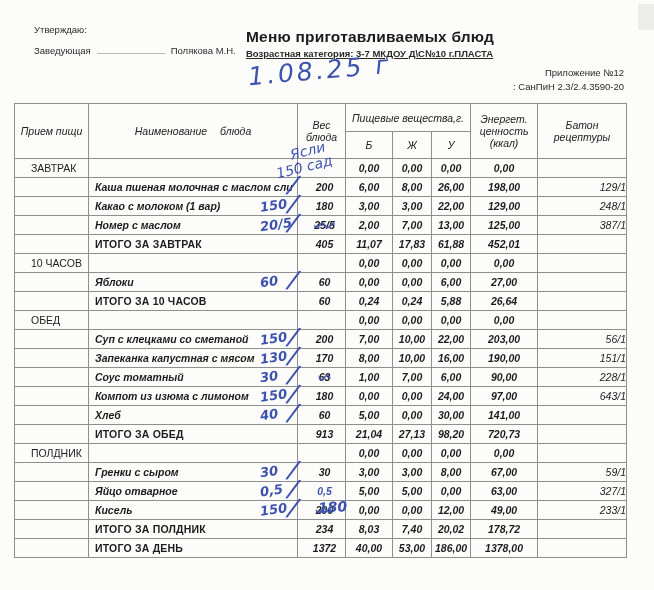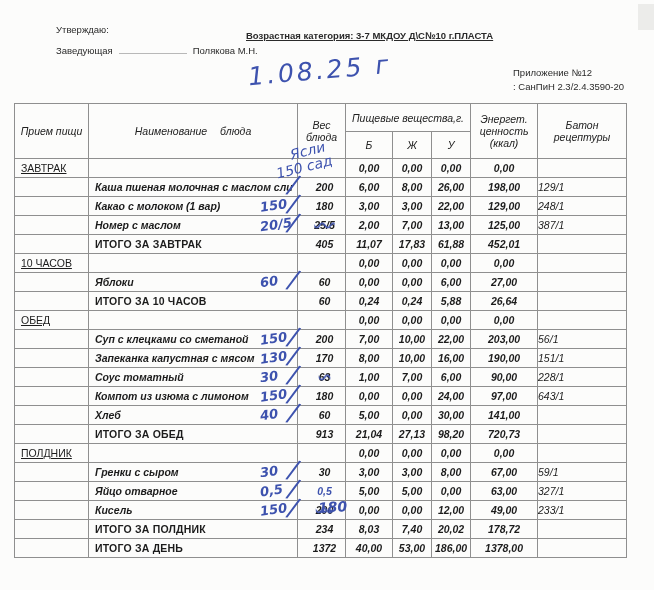--- a/index.html
+++ b/index.html
@@ -5,50 +5,50 @@
   html,body{margin:0;padding:0;}
   body{
     width:654px;height:590px;position:relative;overflow:hidden;
     background:#fcfcfb;
     font-family:"Liberation Sans",sans-serif;
     color:#1c1c1c;
   }
   .smudge{position:absolute;right:0;top:4px;width:16px;height:26px;background:#ececea;}
 
   
-  .approve{position:absolute;left:56px;top:24px;font-size:9.5px;color:#2a2a2a;}
+  .approve{position:absolute;left:34px;top:24px;font-size:9.5px;color:#2a2a2a;}
   .approve .row2{margin-top:8px;}
   .sign-line{display:inline-block;width:68px;border-bottom:1px solid #b8b8b8;margin:0 6px;height:10px;}
   .title-block{position:absolute;left:246px;top:28px;width:300px;}
   .title{font-size:15.5px;font-weight:bold;letter-spacing:.2px;}
   .subtitle{font-size:9.5px;font-weight:bold;margin-top:2px;color:#2a2a2a;text-decoration:underline;}
-  .appendix{position:absolute;right:30px;top:66px;text-align:left;font-size:9.5px;color:#2a2a2a;line-height:14px;}
+  .appendix{position:absolute;right:30px;top:66px;text-align:right;font-size:9.5px;color:#2a2a2a;line-height:14px;}
 
   .hand{color:#3d52ae;font-style:italic;font-family:"DejaVu Sans",sans-serif;}
   .date{position:absolute;left:248px;top:56px;font-size:25px;letter-spacing:3px;transform:rotate(-5deg);font-weight:500;}
 
   
   .table-wrap{position:absolute;left:14px;top:103px;width:612px;}
   table{border-collapse:collapse;table-layout:fixed;width:612px;}
   th,td{border:1px solid #8f8f8f;padding:0;overflow:visible;}
   thead th{
     font-style:italic;font-weight:normal;font-size:10.5px;color:#222;
     vertical-align:middle;text-align:center;line-height:12px;background:transparent;
   }
   thead tr:nth-child(1) th{height:27px;}
   thead tr:nth-child(2) th{height:26px;}
   th.h-dish{word-spacing:10px;}
   tbody td{height:18px;font-size:10.5px;vertical-align:middle;}
-  td.c-meal{padding-left:6px;font-size:10.5px;text-decoration:underline;}
+  td.c-meal{padding-left:16px;font-size:10.5px;}
   td.c-dish{padding-left:6px;font-weight:bold;font-style:italic;}
   tr.row-total td.c-dish{font-style:normal;letter-spacing:.2px;}
   td.c-weight,td.c-b,td.c-zh,td.c-u,td.c-kcal{
     text-align:center;font-weight:bold;font-style:italic;
   }
-  td.c-recipe{text-align:left;font-style:italic;}
+  td.c-recipe{text-align:right;font-style:italic;}
   td.c-weight{position:relative;}
   .printed{position:relative;display:inline-block;margin-left:6px;}
   .printed.scribble{
     text-decoration:line-through;
     text-decoration-style:wavy;
     text-decoration-color:rgba(61,82,174,.85);
     text-decoration-thickness:2px;
   }
   .printed.inked{color:#3d52ae;}
   .hand-weight{position:absolute;left:-38px;top:1px;font-size:13px;transform:rotate(-8deg);white-space:nowrap;z-index:3;}
@@ -63,20 +63,21 @@
 <div class="smudge"></div>
 
 <div class="approve">
   <div>Утверждаю:</div>
   <div class="row2">
     <span>Заведующая</span><span class="sign-line"></span><span>Полякова М.Н.</span>
   </div>
 </div>
 
 <div class="title-block">
+  <div class="title">Меню приготавливаемых блюд</div>
   <div class="subtitle">Возрастная категория: 3-7 МКДОУ Д\С№10 г.ПЛАСТА</div>
 </div>
 
 <div class="appendix">
   <div>Приложение №12</div>
   <div>: СанПиН 2.3/2.4.3590-20</div>
 </div>
 
 <div class="hand date">1.08.25 г</div>
 

